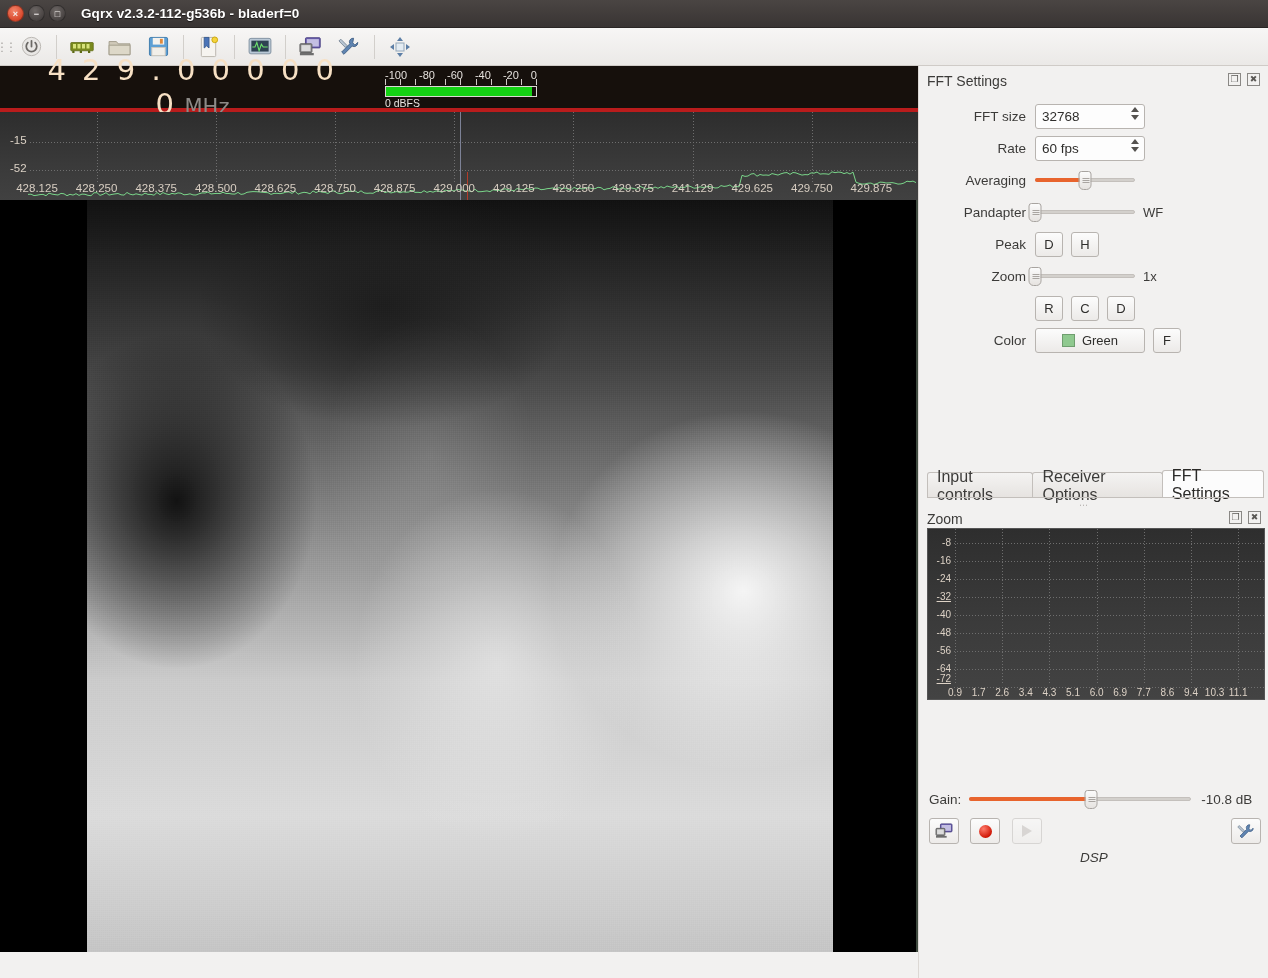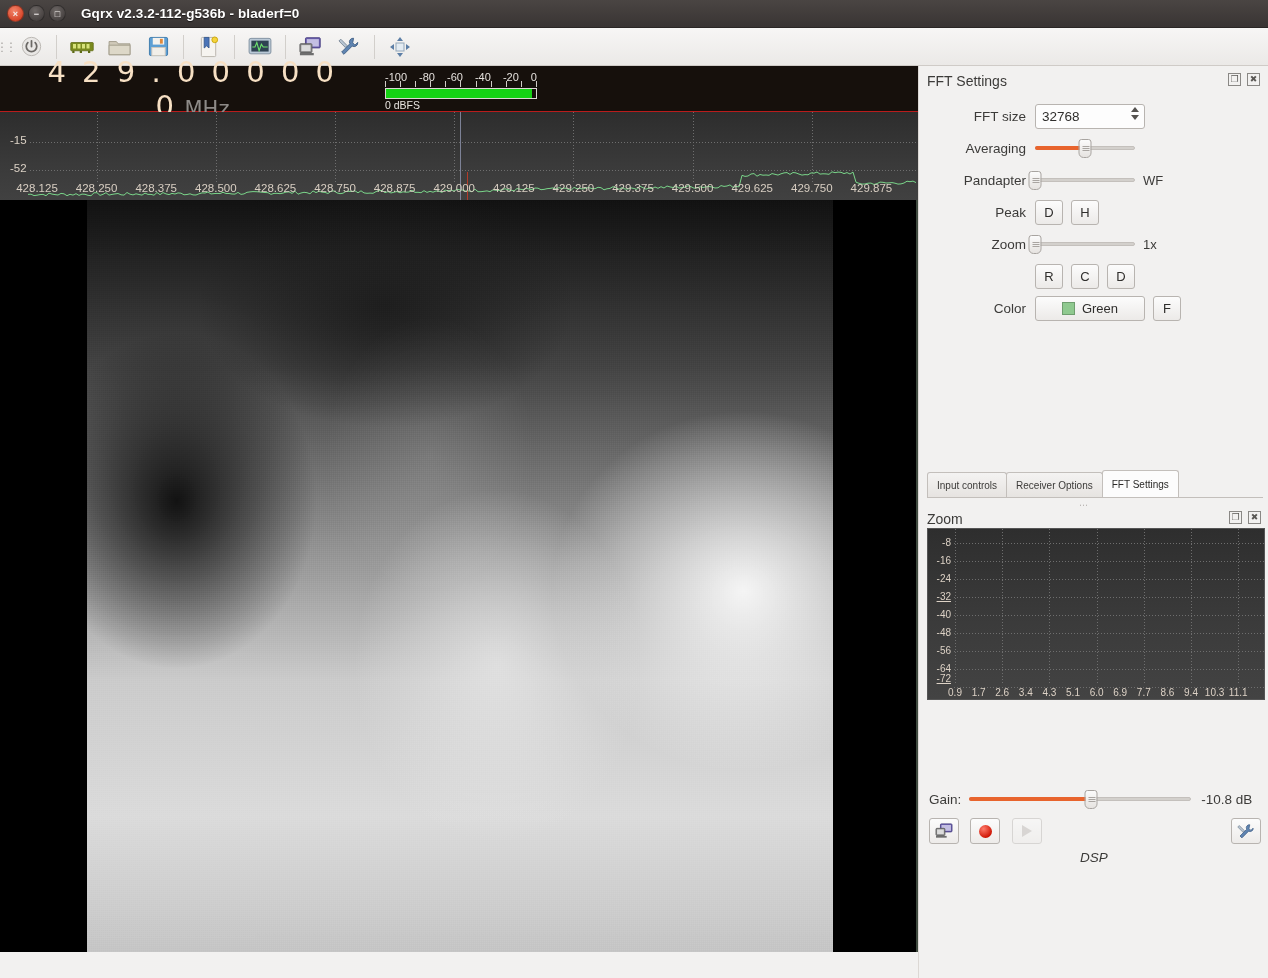--- a/index.html
+++ b/index.html
@@ -55,21 +55,21 @@
     width: 34px; height: 30px; margin: 0 2px;
     display: flex; align-items: center; justify-content: center;
     border-radius: 3px; border: 1px solid transparent; cursor: pointer;
   }
   .tb-sep { width: 1px; height: 24px; background: #d2cfcb; margin: 0 6px; }
 
   
   .freqbar {
     position: absolute; left: 0; top: 66px; width: 918px; height: 46px;
     background: #16100c; display: flex; align-items: center;
-    border-bottom: 1px solid #b91c1c;
+    border-bottom: 4px solid #b91c1c;
   }
   .freqnum {
     flex: 0 0 auto; width: 375px; text-align: center;
     font-family: "DejaVu Sans", sans-serif;
     font-size: 29px; color: #f7e0c4; letter-spacing: 3.5px;
     padding-left: 10px;
   }
   .freqnum .unit { color: #8d8a87; font-size: 21px; letter-spacing: 0; margin-left: 7px; }
   .meterbox {
     position: relative; width: 168px; height: 44px;
@@ -215,21 +215,21 @@
   .wide-btn { width: 110px; justify-content: center; }
   .swatch { width: 13px; height: 13px; background: #8fc98f; border: 1px solid #6f9e6f; margin-right: 7px; }
 
   
   .tabs {
     position: absolute; left: 8px; top: 404px; width: 336px; height: 28px;
     display: flex; align-items: flex-end;
   }
   .tab {
     height: 26px; padding: 0 9px; display: flex; align-items: center;
-    font-size: 10px; color: #3c3b39; cursor: pointer;
+    font-size: 16px; color: #3c3b39; cursor: pointer;
     background: linear-gradient(to bottom, #f4f3f2, #e6e3e0);
     border: 1px solid #c3bfbb; border-bottom: none;
     border-radius: 3px 3px 0 0; margin-right: -1px;
   }
   .tab.active {
     background: #fcfcfc; height: 28px; color: #2b2a28; border-color: #c3bfbb;
   }
   .tabs-underline {
     position: absolute; left: 8px; top: 431px; width: 336px; height: 1px; background: #c3bfbb;
   }
@@ -445,21 +445,21 @@
         <span style="left: 96.6px;">428.250</span>
         <span style="left: 156.2px;">428.375</span>
         <span style="left: 215.8px;">428.500</span>
         <span style="left: 275.4px;">428.625</span>
         <span style="left: 335px;">428.750</span>
         <span style="left: 394.6px;">428.875</span>
         <span style="left: 454.2px;">429.000</span>
         <span style="left: 513.8px;">429.125</span>
         <span style="left: 573.4px;">429.250</span>
         <span style="left: 633px;">429.375</span>
-        <span style="left: 692.6px;">429.500</span>
+        <span style="left: 692.6px;">241.129</span>
         <span style="left: 752.2px;">429.625</span>
         <span style="left: 811.8px;">429.750</span>
         <span style="left: 871.4px;">429.875</span>
       </div>
   </div>
 
   <div class="waterfall">
     <div class="wf-img">
       <div class="wf-noise"></div>
     </div>
@@ -482,20 +482,30 @@
         <div class="lbl">FFT size</div>
         <div class="spin">
           <span>32768</span>
           <span class="arrows">
               <i class="up"></i>
               <i class="dn"></i>
             </span>
         </div>
       </div>
 
+      <div class="row">
+        <div class="lbl">Rate</div>
+        <div class="spin">
+          <span>60 fps</span>
+          <span class="arrows">
+              <i class="up"></i>
+              <i class="dn"></i>
+            </span>
+        </div>
+      </div>
 
       <div class="row">
         <div class="lbl">Averaging</div>
         <div class="slider">
           <div class="track"></div>
           <div class="fill" id="avg-fill" style="width: 50%;"></div>
           <div class="knob" id="avg-knob" style="left: 50%;"></div>
         </div>
       </div>
 

